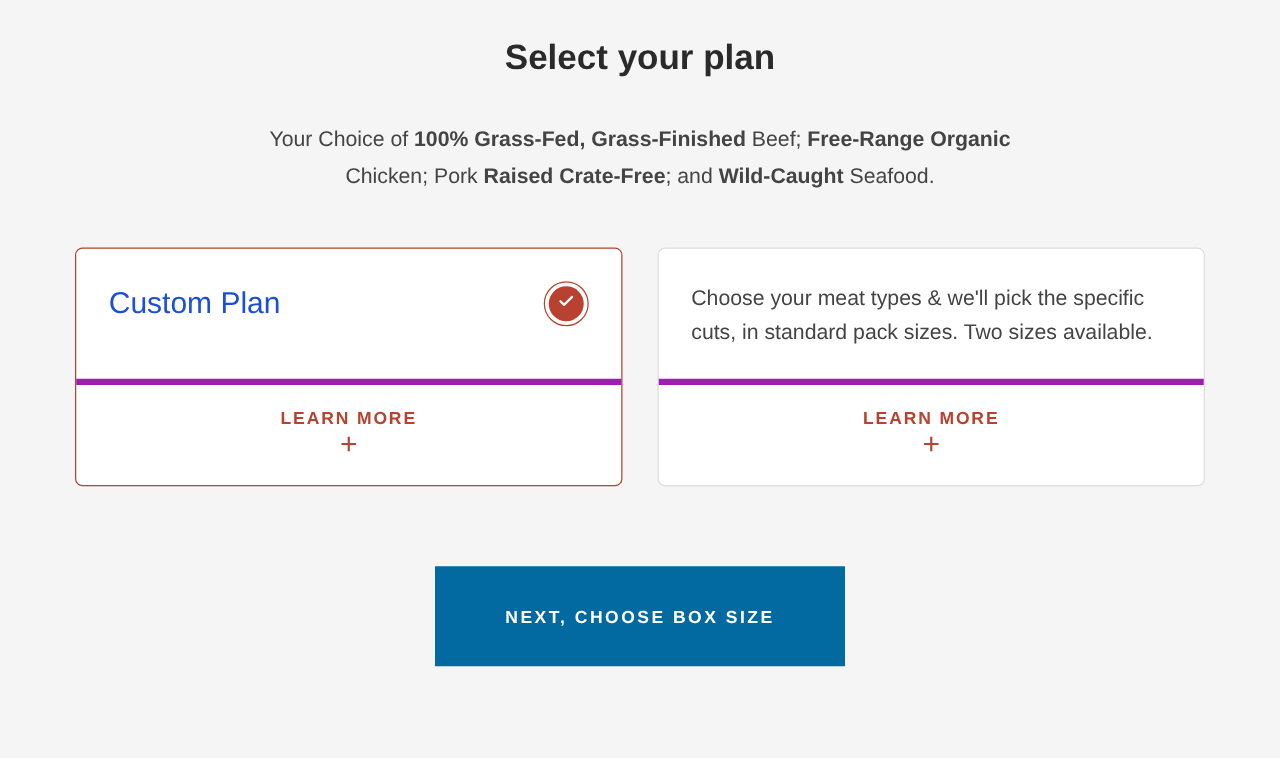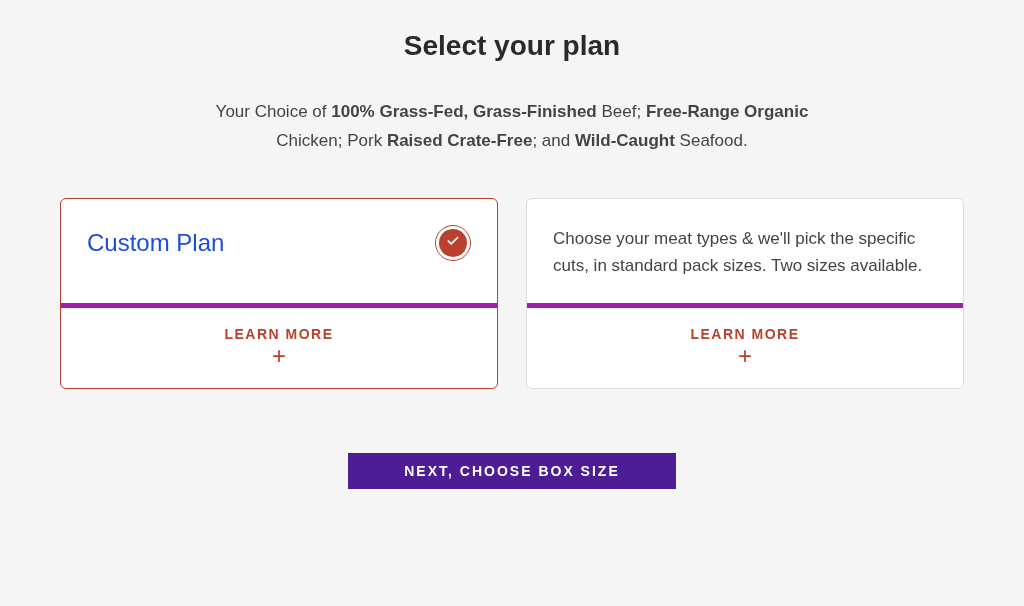--- a/index.html
+++ b/index.html
@@ -117,24 +117,24 @@
       letter-spacing: 1.5px;
       color: #b8412f;
       text-transform: uppercase;
     }
     .plus-icon {
       color: #b8412f;
       font-size: 24px;
       font-weight: 300;
     }
     .cta-button {
-      background: #4c1d95;
+      background: #0369a1;
       color: #fff;
       border: none;
-      padding: 10px 56px;
+      padding: 32px 56px;
       font-size: 14px;
       font-weight: 700;
       letter-spacing: 2px;
       text-transform: uppercase;
       cursor: pointer;
     }
   </style>
 </head>
 <body>
 

